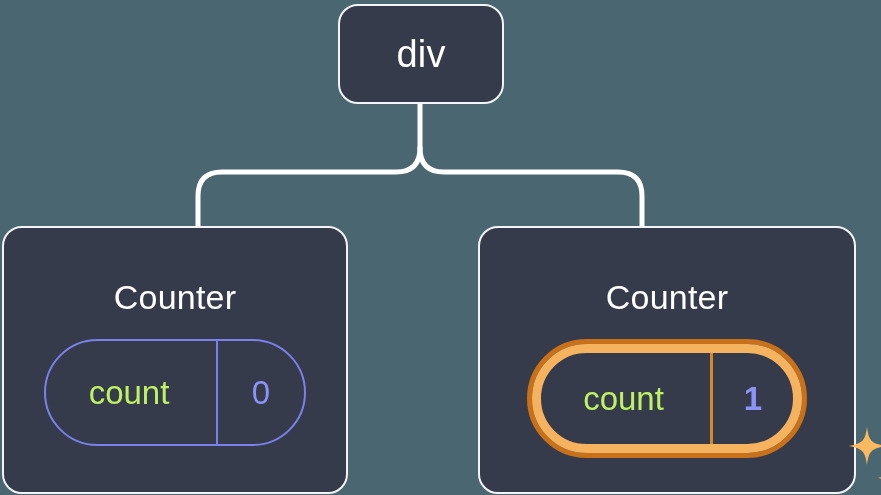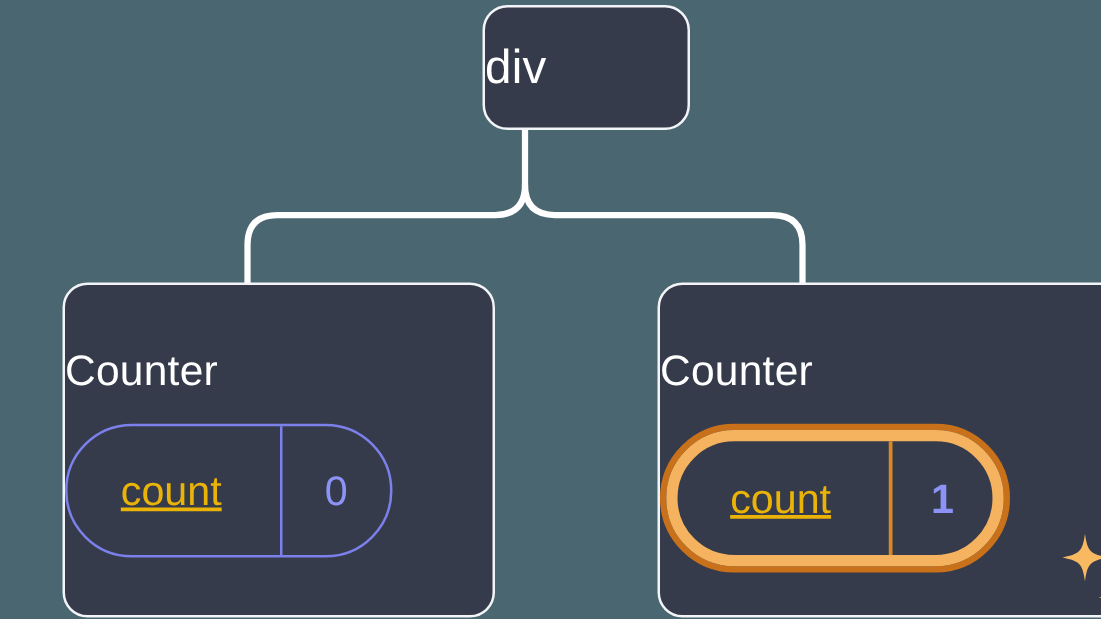--- a/index.html
+++ b/index.html
@@ -26,22 +26,21 @@
 
   
   .node {
     position: absolute;
     box-sizing: border-box;
     background: #353b4a;
     border: 2px solid #f2f4f7;
     border-radius: 20px;
     display: flex;
     flex-direction: column;
-    align-items: flex-start;
-    margin-left: 48px;
+    align-items: center;
   }
   .node-root {
     left: 338px;
     top: 4px;
     width: 166px;
     height: 100px;
     justify-content: center;
   }
   .node-left {
     left: 2px;
@@ -94,25 +93,24 @@
   .pill-plain .pill-val {
     width: 86px;
   }
   .pill-key, .pill-val {
     display: flex;
     align-items: center;
     justify-content: center;
     box-sizing: border-box;
   }
   .pill-key-text {
-    color: #eab308;
+    color: #bef264;
     font-size: 33px;
     line-height: 1;
     padding-right: 4px;
-    text-decoration: underline;
   }
   .pill-val-text {
     color: #8d93f6;
     font-size: 33px;
     line-height: 1;
   }
 
   
   .pill-hl-outer {
     position: relative;

